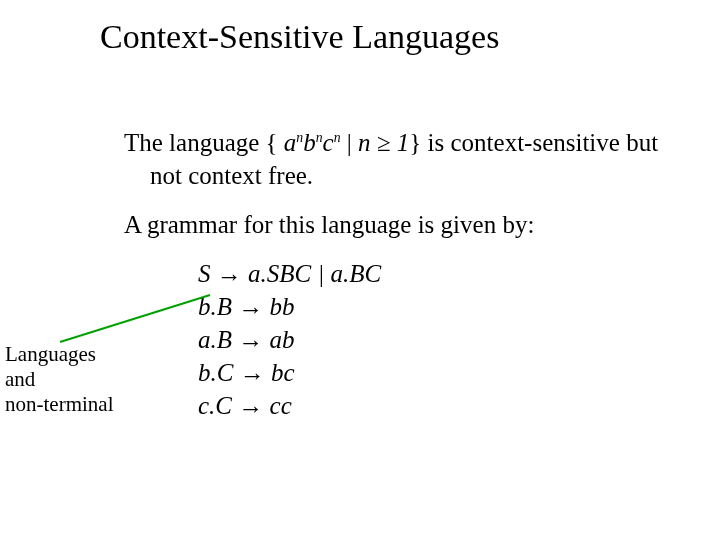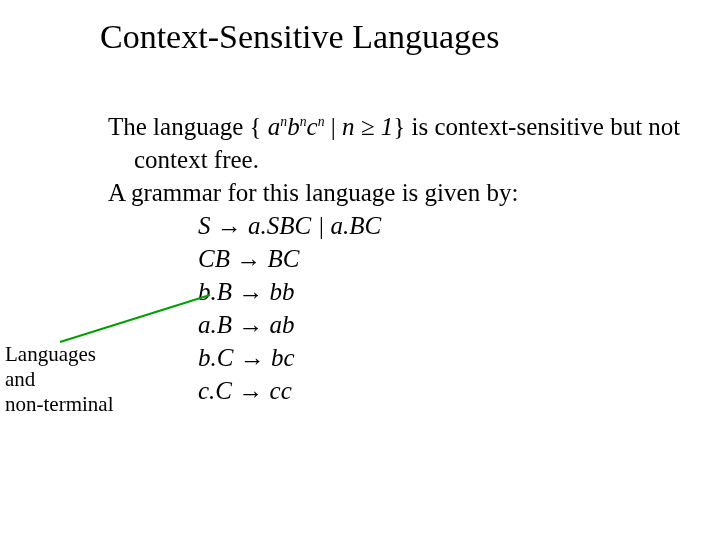--- a/index.html
+++ b/index.html
@@ -26,21 +26,21 @@
   }
   .body {
     position: absolute;
     left: 108px;
     top: 110px;
     width: 590px;
     font-size: 25px;
     line-height: 1.32;
   }
   .body p {
-    margin: 0;
+    margin: 16px;
   }
   .hanging {
     padding-left: 26px;
     text-indent: -26px;
   }
   .rules {
     margin-top: 0;
     padding-left: 90px;
   }
   .rules .r {
@@ -75,21 +75,20 @@
 
   <div class="body">
     <p class="hanging">
       <span> The language { </span><span class="ital">a</span><sup><span class="ital">n</span></sup><span class="ital">b</span><sup><span class="ital">n</span></sup><span class="ital">c</span><sup><span class="ital">n</span></sup><span> | </span><span class="ital">n ≥ 1</span><span>} is context-sensitive</span>
       <span>but not context free.</span>
     </p>
     <p>A grammar for this language is given by:</p>
 
     <div class="rules">
       <div class="r"><span class="ital">S </span><span>→</span><span class="ital"> a.SBC | a.BC</span></div>
-      <div class="r"><span class="ital">CB </span><span>→</span><span class="ital"> BC</span></div>
       <div class="r"><span class="ital">b.B </span><span>→</span><span class="ital"> bb</span></div>
       <div class="r"><span class="ital">a.B </span><span>→</span><span class="ital"> ab</span></div>
       <div class="r"><span class="ital">b.C </span><span>→</span><span class="ital"> bc</span></div>
       <div class="r"><span class="ital">c.C </span><span>→</span><span class="ital"> cc</span></div>
     </div>
   </div>
 
   <div class="annot">
     <div>Languages</div>
     <div>and</div>

